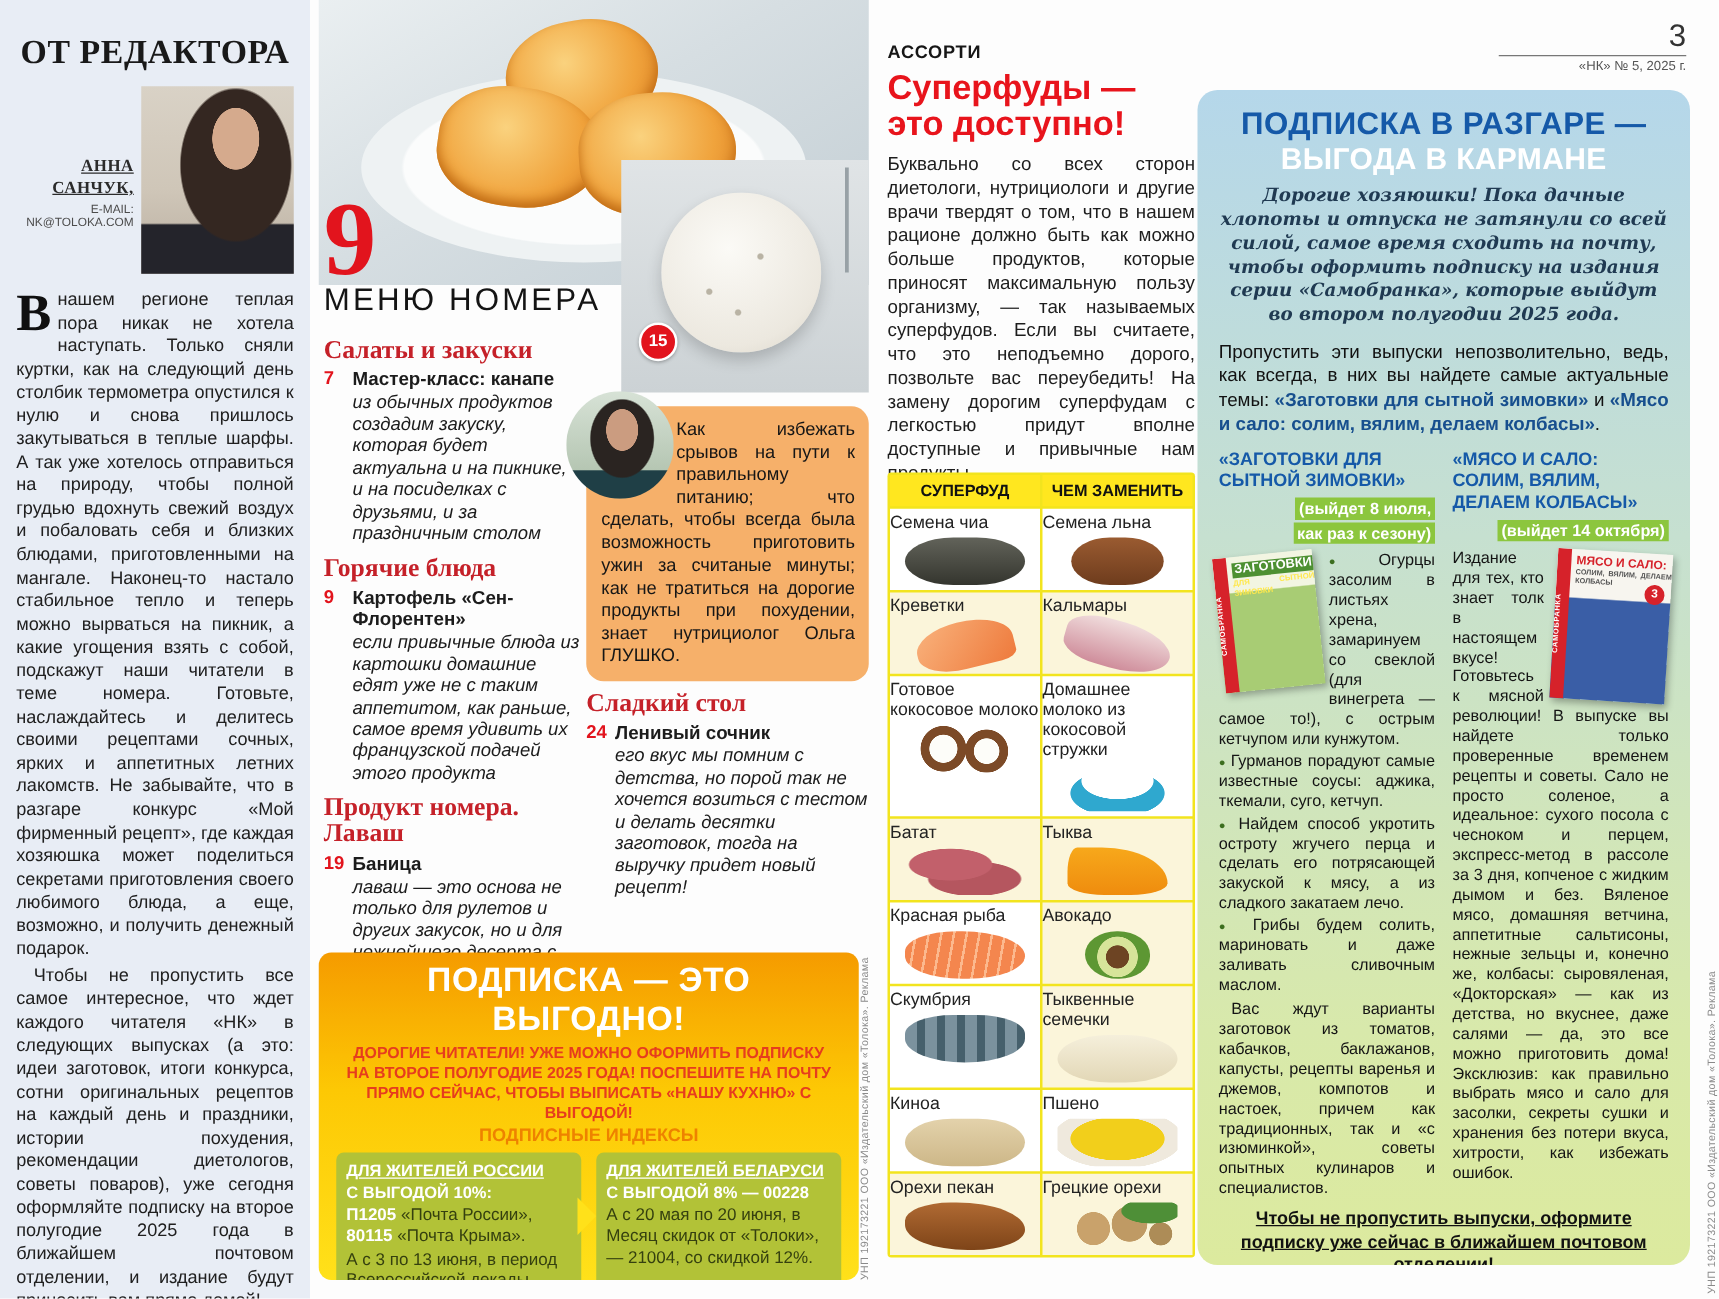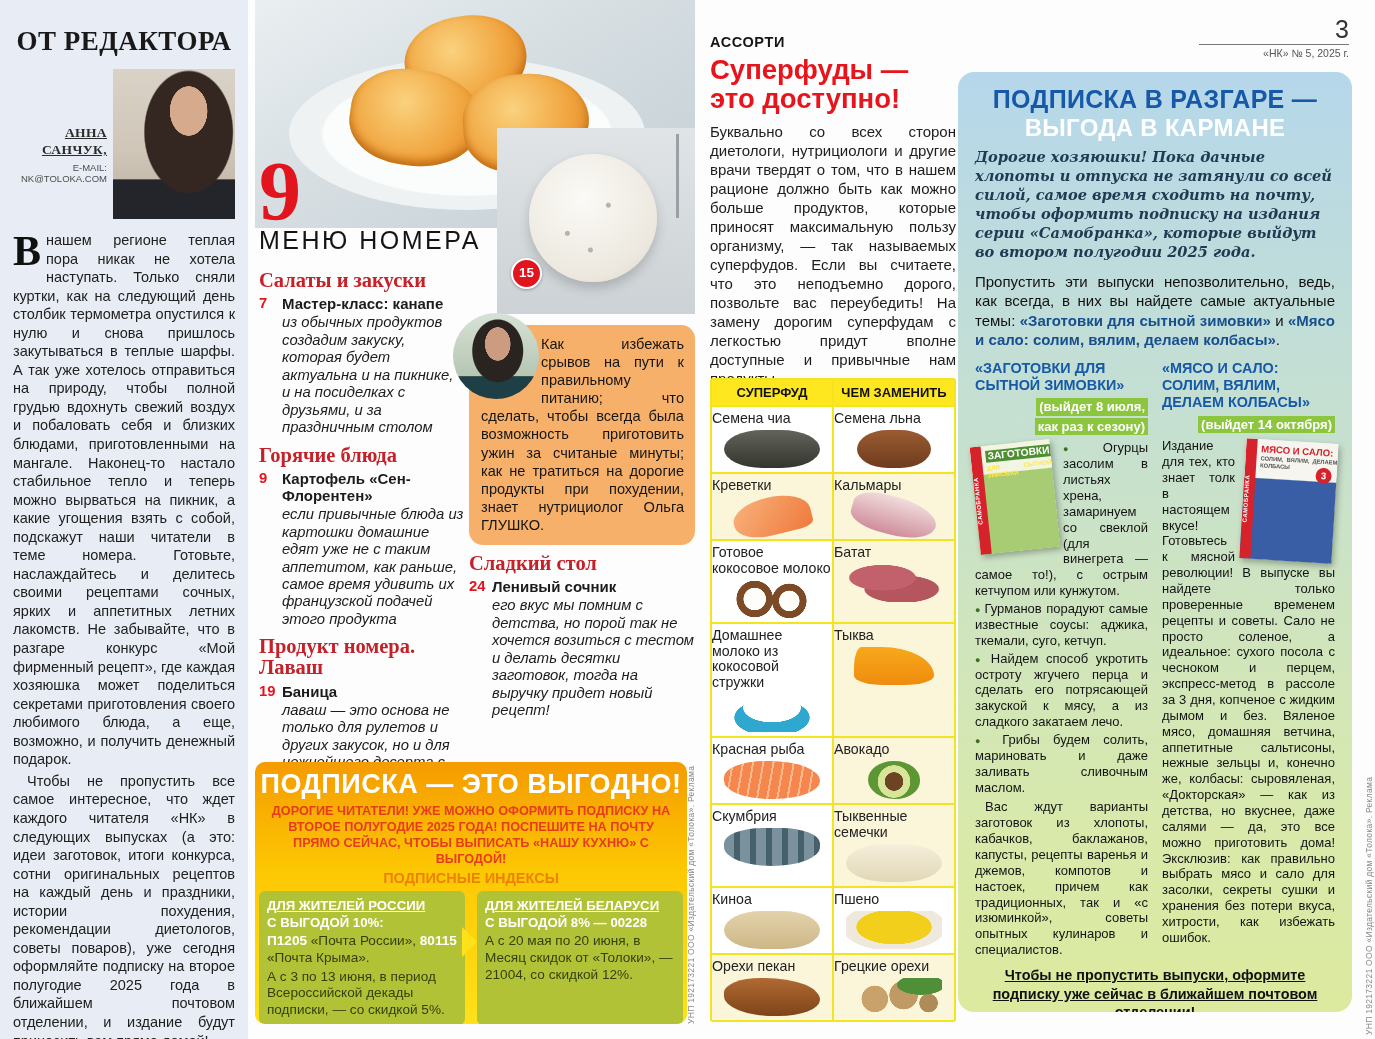--- a/index.html
+++ b/index.html
@@ -74,21 +74,21 @@
   .expert-photo{position:absolute;left:-16px;top:-12px;width:86px;height:86px;border-radius:50%;
     background:
       radial-gradient(ellipse 13px 17px at 52% 36%, #cb9c80 0 97%, transparent 100%),
       radial-gradient(ellipse 26px 32px at 52% 44%, #2a2421 0 96%, transparent 100%),
       linear-gradient(0deg,#1f3f46 0 26%, transparent 27%),
       linear-gradient(180deg,#d7e2d6,#a9bcA6);}
   .spacer{float:left;width:60px;height:68px;}
 
   .promo{position:absolute;left:0;top:762px;width:432px;height:262px;box-sizing:border-box;
          background:linear-gradient(180deg,#f59b00 0%,#fdc804 42%,#ffe11a 100%);
-         border-radius:10px;padding:7px 4px;overflow:hidden;}
+         border-radius:10px;padding:7px 14px;overflow:hidden;}
   .promo-title{text-align:center;color:#fff;font-weight:bold;font-size:27px;letter-spacing:.5px;}
   .promo-lead{margin:4px auto 2px;width:97%;text-align:center;color:#e63c1e;font-weight:bold;
               font-size:12.7px;line-height:1.25;}
   .promo-idx{text-align:center;color:#ee8200;font-weight:bold;font-size:14.5px;margin:2px 0 5px;}
   .panels{display:flex;gap:12px;position:relative;}
   .panel{flex:1;background:#b2c237;border-radius:6px;padding:6px 8px;color:#35400f;
          font-size:13.6px;line-height:1.24;}
   .ph{color:#fff;font-weight:bold;font-size:13.2px;line-height:1.3;}
   .ph.u{text-decoration:underline;}
   .wb{color:#fff;font-weight:bold;}
@@ -148,21 +148,21 @@
   .col4{position:absolute;left:958px;top:0;width:417px;height:1039px;}
   .pageno{position:absolute;right:26px;top:16px;width:150px;text-align:right;}
   .num{font-size:25px;color:#333;line-height:1.05;}
   .pline{border-top:1.5px solid #777;margin:2px 0 2px;}
   .iss{font-size:10.5px;color:#555;}
   .subbox{position:absolute;left:0;top:72px;width:394px;height:940px;box-sizing:border-box;
           background:linear-gradient(180deg,#b5d7ea 0%,#c6e0d0 38%,#d8e9ab 80%,#dcea9e 100%);
           border-radius:16px;padding:13px 17px;overflow:hidden;}
   .st1{text-align:center;color:#1559a8;font-weight:bold;font-size:25px;letter-spacing:.3px;}
   .st2{text-align:center;color:#fff;font-weight:bold;font-size:24px;letter-spacing:.3px;margin-bottom:6px;}
-  .lede{font-family:"DejaVu Serif",serif;font-style:italic;font-weight:bold;
+  .lede{font-family:"DejaVu Serif",serif;font-style:italic;font-weight:bold;text-align:center;
         font-size:14.6px;line-height:1.3;color:#203a52;margin-bottom:10px;}
   .sintro{margin:0 0 10px;font-size:15px;line-height:1.3;text-align:justify;color:#111;}
   .sintro b{color:#174f8e;}
   .scols{display:flex;gap:14px;}
   .scol{flex:1;min-width:0;font-size:13px;line-height:1.22;text-align:justify;color:#141414;}
   .sh{color:#1559a8;font-weight:bold;font-size:14.4px;line-height:1.2;text-align:left;margin-bottom:3px;}
   .gdate{display:inline-block;background:#8cc63e;color:#fff;font-weight:bold;font-size:13px;
          padding:0 3px;margin:1px 0;line-height:1.35;}
   .gwrap{margin-bottom:4px;text-align:right;text-decoration:underline;}
   .bl{margin:2px 0;}
@@ -318,28 +318,28 @@
       </div>
       <div class="cell alt">
         <div class="lbl">Кальмары</div>
         <div class="food" data-food="squid-photo"></div>
       </div>
 
       <div class="cell">
         <div class="lbl">Готовое кокосовое молоко</div>
         <div class="food" data-food="coconut-milk-photo"></div>
       </div>
+      <div class="cell">
+        <div class="lbl">Домашнее молоко из кокосовой стружки</div>
+        <div class="food" data-food="coconut-shavings-photo"></div>
+      </div>
+
       <div class="cell alt">
         <div class="lbl">Батат</div>
         <div class="food" data-food="sweet-potato-photo"></div>
-      </div>
-
-      <div class="cell">
-        <div class="lbl">Домашнее молоко из кокосовой стружки</div>
-        <div class="food" data-food="coconut-shavings-photo"></div>
       </div>
       <div class="cell alt">
         <div class="lbl">Тыква</div>
         <div class="food" data-food="pumpkin-photo"></div>
       </div>
 
       <div class="cell">
         <div class="lbl">Красная рыба</div>
         <div class="food" data-food="salmon-photo"></div>
       </div>
@@ -400,21 +400,21 @@
           </div>
           <div class="cover-z">
             <div class="cstrip">САМОБРАНКА</div>
             <div class="cz-title">ЗАГОТОВКИ</div>
             <div class="cz-sub">ДЛЯ СЫТНОЙ ЗИМОВКИ</div>
           </div>
           <p class="bl">Огурцы засолим в листьях хрена, замаринуем со свеклой (для винегрета — самое то!), с острым кетчупом или кунжутом.</p>
           <p class="bl">Гурманов порадуют самые известные соусы: аджика, ткемали, суго, кетчуп.</p>
           <p class="bl">Найдем способ укротить остроту жгучего перца и сделать его потрясающей закуской к мясу, а из сладкого закатаем лечо.</p>
           <p class="bl">Грибы будем солить, мариновать и даже заливать сливочным маслом.</p>
-          <p class="outro">Вас ждут варианты заготовок из хлопоты, кабачков, баклажанов, капусты, рецепты варенья и джемов, компотов и настоек, причем как традиционных, так и «с изюминкой», советы опытных кулинаров и специалистов.</p>
+          <p class="outro">Вас ждут варианты заготовок из томатов, кабачков, баклажанов, капусты, рецепты варенья и джемов, компотов и настоек, причем как традиционных, так и «с изюминкой», советы опытных кулинаров и специалистов.</p>
         </div>
         <div class="scol">
           <div class="sh">«МЯСО И САЛО: СОЛИМ, ВЯЛИМ, ДЕЛАЕМ КОЛБАСЫ»</div>
           <div class="gwrap">
             <span class="gdate">(выйдет 14 октября)</span>
           </div>
           <div class="cover-m">
             <div class="cstrip">САМОБРАНКА</div>
             <div class="cm-title">МЯСО И САЛО:</div>
             <div class="cm-sub">СОЛИМ, ВЯЛИМ, ДЕЛАЕМ КОЛБАСЫ</div>

